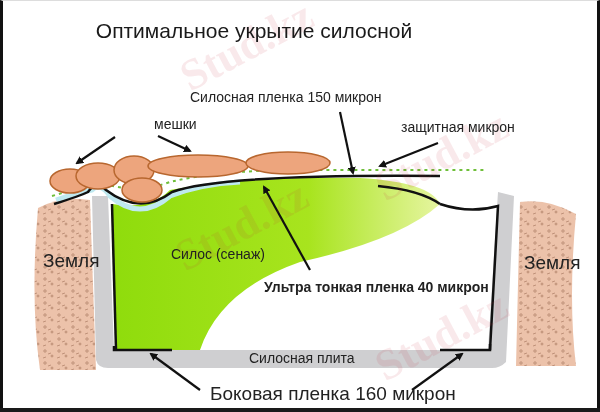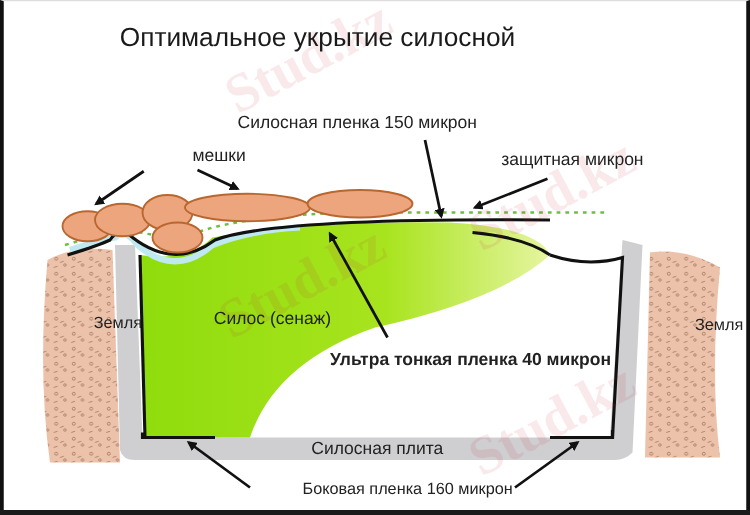--- a/index.html
+++ b/index.html
@@ -3,21 +3,21 @@
   <meta charset="utf-8">
   <style>
     html, body { margin: 0; padding: 0; background: #ffffff; }
     body { width: 600px; height: 412px; position: relative; overflow: hidden; font-family: "Liberation Sans", sans-serif; }
     .frame { position: absolute; left: 0; top: 0; width: 600px; height: 412px; box-sizing: border-box;
              border-left: 3px solid #111; border-right: 3px solid #111; border-top: 1px solid #ddd; background: #fff; }
     .bottom-strip { position: absolute; left: 0; bottom: 0; width: 600px; height: 4px; background: #1a1a1a; }
     svg.diagram { position: absolute; left: 0; top: 0; width: 600px; height: 412px; }
     .lbl { position: absolute; color: #222; white-space: nowrap; font-family: "Liberation Sans", sans-serif; }
     .title { left: 0; width: 508px; text-align: center; top: 19px; font-size: 21px; color: #1a1a1a; }
-    .s15 { font-size: 13px; margin-left: 32px; }
+    .s15 { font-size: 19px; }
     .s14 { font-size: 14px; }
     .watermark { position: absolute; font-family: "Liberation Serif", serif; font-weight: bold; color: rgba(200,40,60,0.10);
                  font-size: 44px; transform: rotate(-28deg); white-space: nowrap; }
   </style>
 </head>
 <body>
 
 <div class="frame"></div>
 
 <svg class="diagram" viewBox="0 0 600 412">

